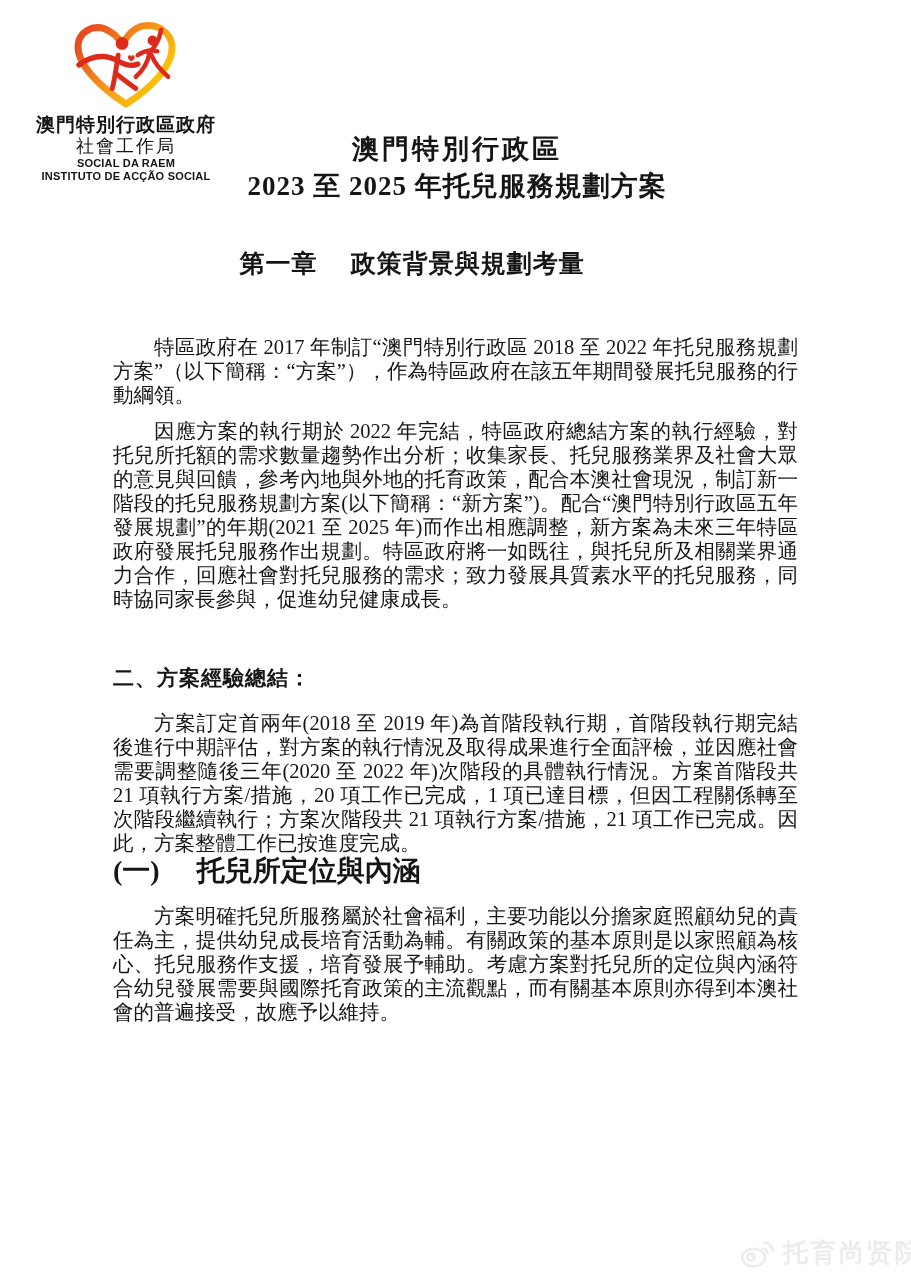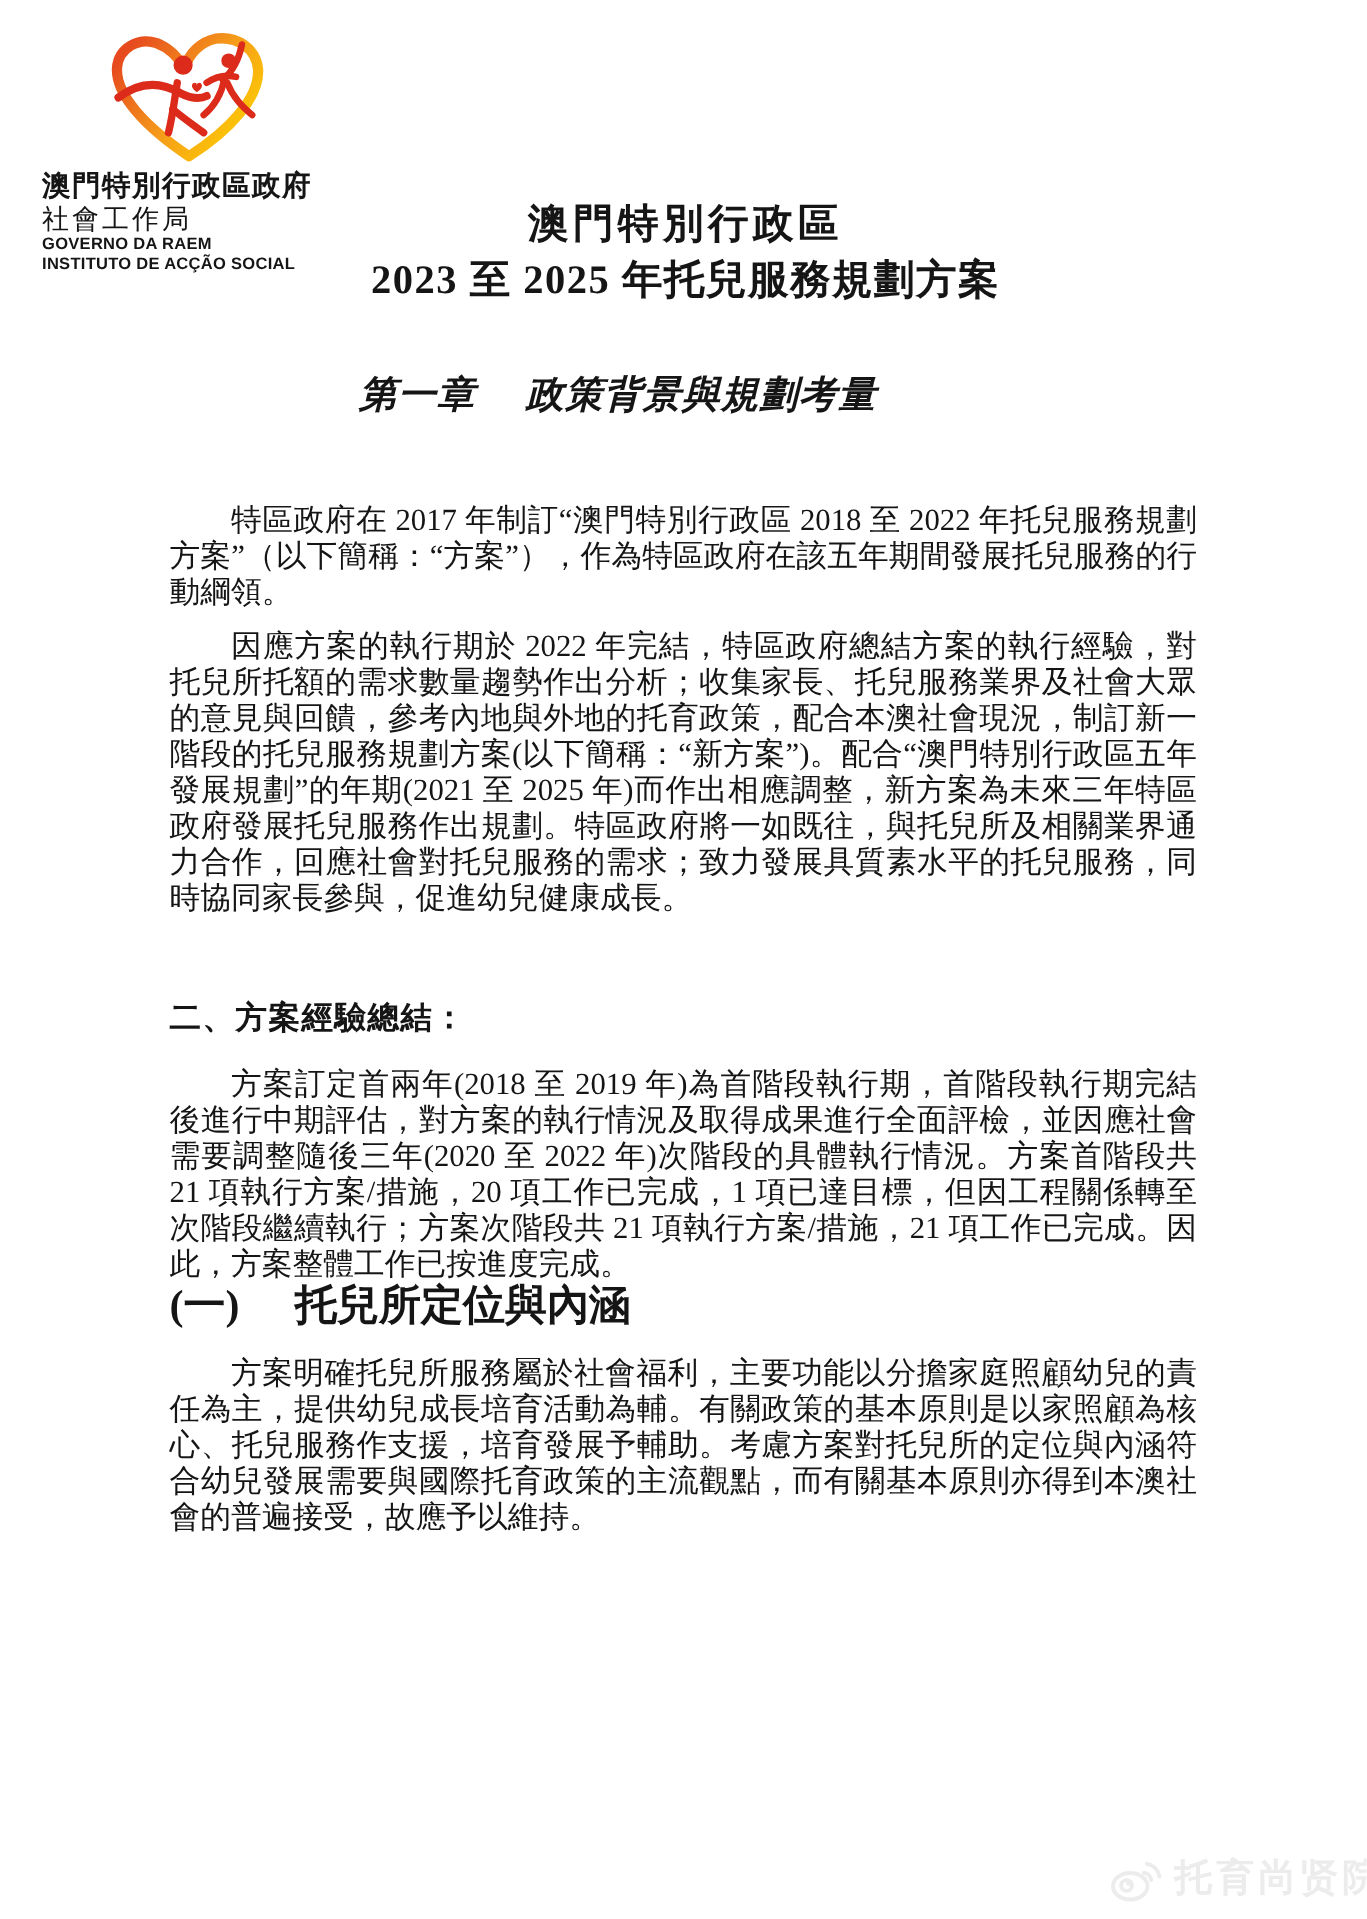--- a/index.html
+++ b/index.html
@@ -6,40 +6,40 @@
   html,body { background:#ffffff; }
   body {
     width:911px; height:1279px; position:relative; overflow:hidden;
     font-family:"Liberation Serif","DejaVu Serif",serif;
     color:#151515;
   }
 
   
   .org-block {
     position:absolute; left:28px; top:16px; width:196px;
+    text-align:center;
     font-family:"Liberation Sans","DejaVu Sans",sans-serif;
   }
   .heart-svg { display:block; margin:0 auto; }
   .org-cn1 { font-size:19px; font-weight:700; line-height:22px; letter-spacing:1px; margin-top:2px; }
   .org-cn2 { font-size:18px; font-weight:400; line-height:21px; letter-spacing:2px; }
   .org-pt  { font-size:11px; font-weight:700; line-height:13px; letter-spacing:0.2px; }
 
   
   .doc-title {
     position:absolute; top:131px; left:0; width:899px; padding-left:15px;
     text-align:center; font-weight:700;
   }
   .title-l1 { font-size:27px; line-height:37px; letter-spacing:3px; }
   .title-l2 { font-size:27px; line-height:37px; letter-spacing:1px; }
 
   .chapter {
     position:absolute; top:247px; left:0; width:824px;
     text-align:center; font-size:25px; line-height:33px; font-weight:700;
     letter-spacing:1px;
-    font-style:italic;
   }
 
   
   .body-text { position:absolute; left:113px; top:322px; width:685px; }
   .sec-h { font-size:21px; font-weight:700; line-height:32px; letter-spacing:1px; }
   .sec-h.sec2 { margin-top:51px; }
   .para {
     font-size:20.5px; line-height:24px; margin-top:13px;
     text-align:justify; text-justify:inter-ideograph; text-indent:2em;
   }
@@ -84,21 +84,21 @@
       <path d="M86 40 C 90 50, 96 56, 103 62" stroke-width="4.5"></path>
     </g>
     <g fill="#DC2B1A">
       <circle cx="56" cy="28" r="6.5"></circle>
       <circle cx="87" cy="25" r="5"></circle>
       <path d="M62 42 c 0 -2.6 3.4 -2.6 3.4 -0.4 c 0 -2.2 3.4 -2.2 3.4 0.4 c 0 2 -2.4 3.6 -3.4 4.4 c -1 -0.8 -3.4 -2.4 -3.4 -4.4 z"></path>
     </g>
   </svg>
   <div class="org-cn1">澳門特別行政區政府</div>
   <div class="org-cn2">社會工作局</div>
-  <div class="org-pt">GOVERNO DA RAEM</div>
+  <div class="org-pt">SOCIAL DA RAEM</div>
   <div class="org-pt">INSTITUTO DE ACÇÃO SOCIAL</div>
 </div>
 
 <div class="doc-title">
   <div class="title-l1">澳門特別行政區</div>
   <div class="title-l2">2023 至 2025 年托兒服務規劃方案</div>
 </div>
 
 <h1 class="chapter">第一章　 政策背景與規劃考量</h1>
 

